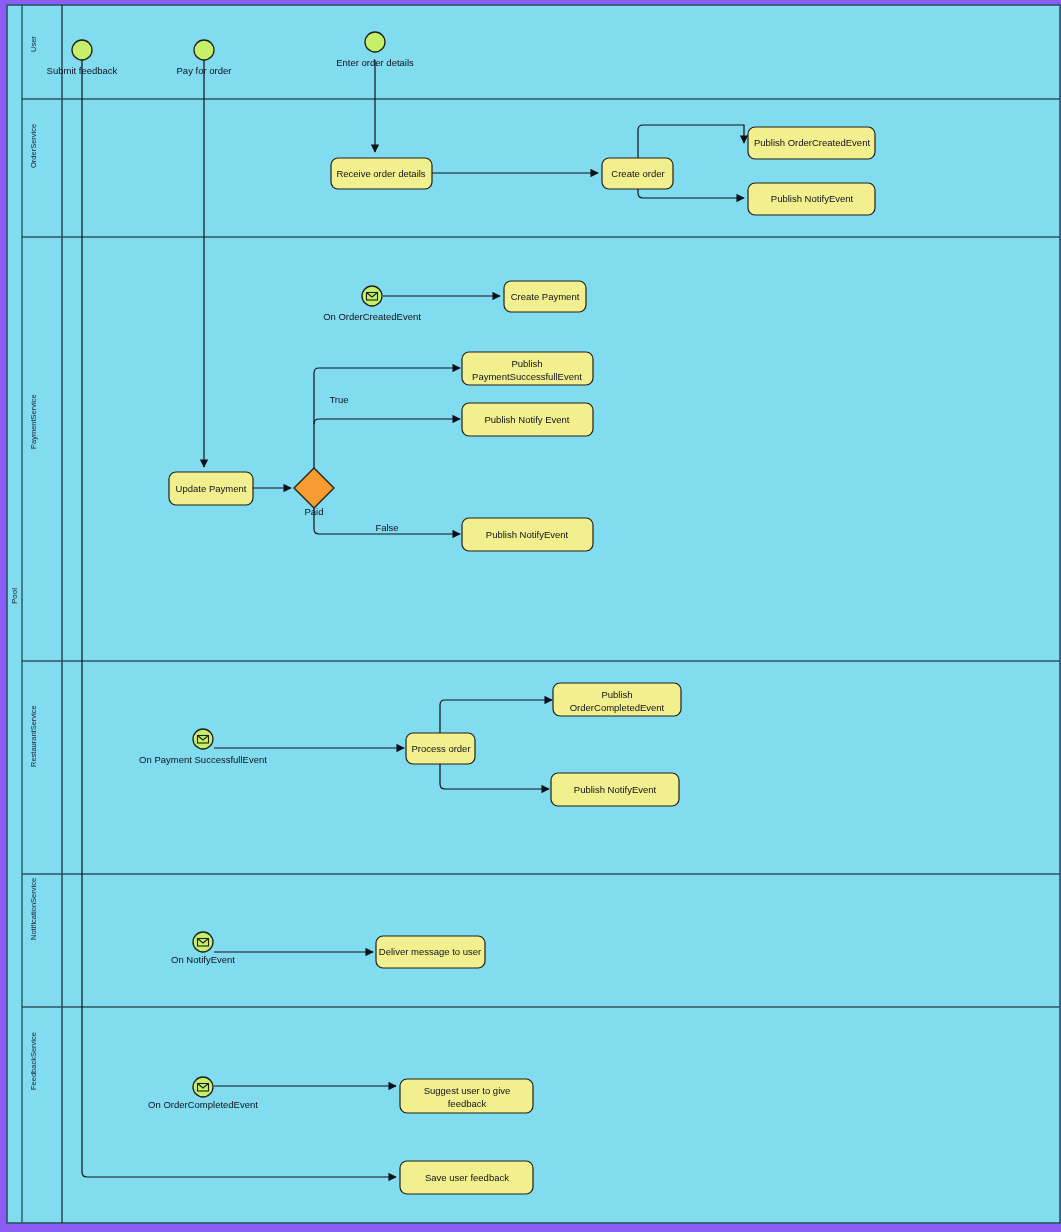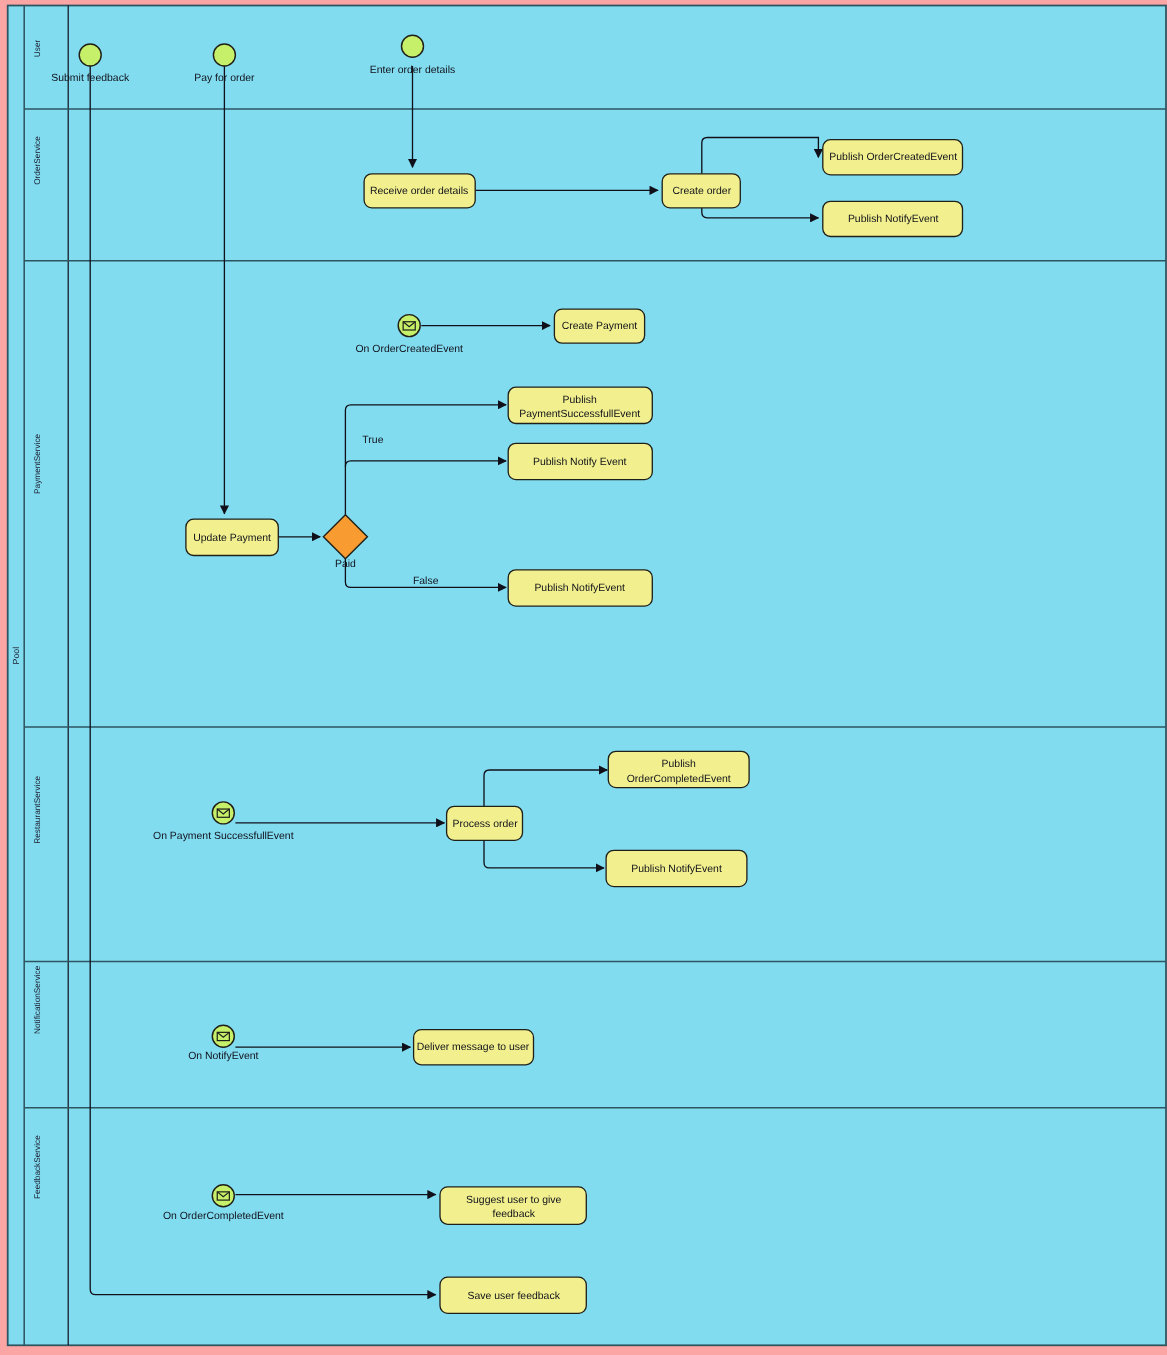--- a/index.html
+++ b/index.html
@@ -10,21 +10,21 @@
   body {
     width: 1061px;
     height: 1232px;
     font-family: "Liberation Sans", sans-serif;
     overflow: hidden;
   }
   #stage {
     position: relative;
     width: 1061px;
     height: 1232px;
-    background: #fca5a5;
+    background: #8b5cf6;
     text-align: center;
   }
   #diagram {
     position: absolute;
     left: 0;
     top: 0;
   }
   .lane-label {
     font-size: 7.5px;
     fill: #1A1A2E;

